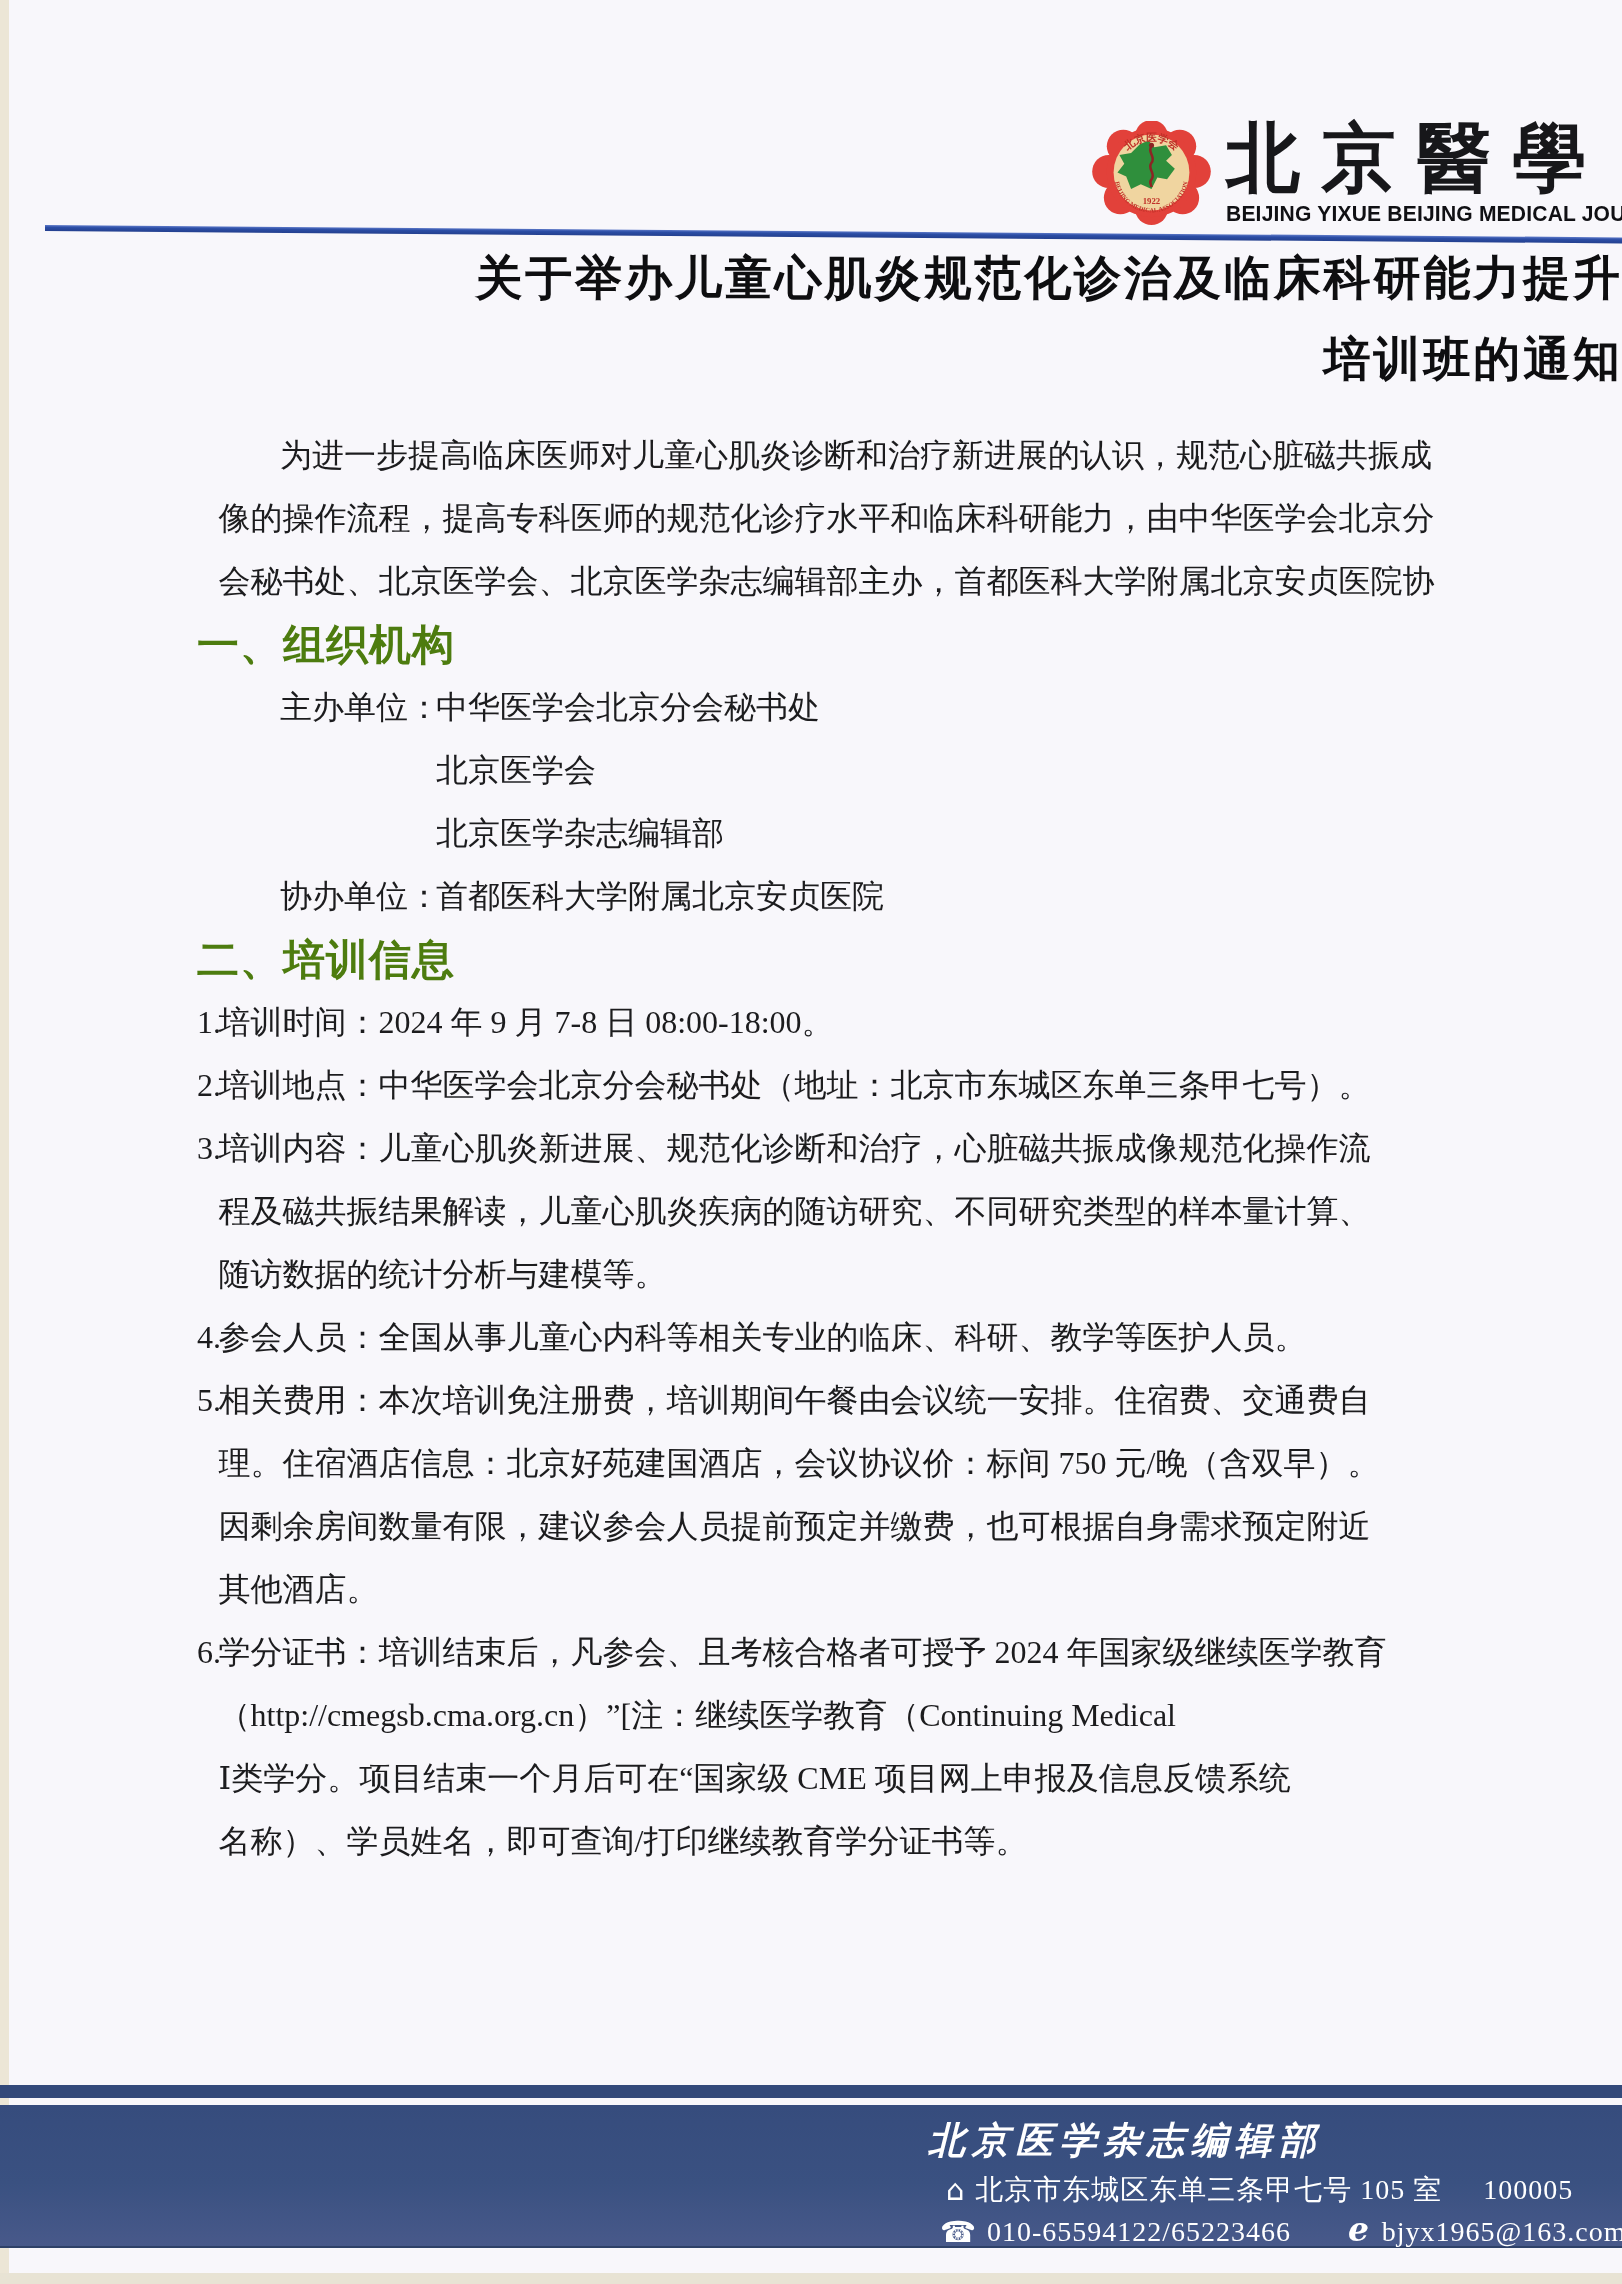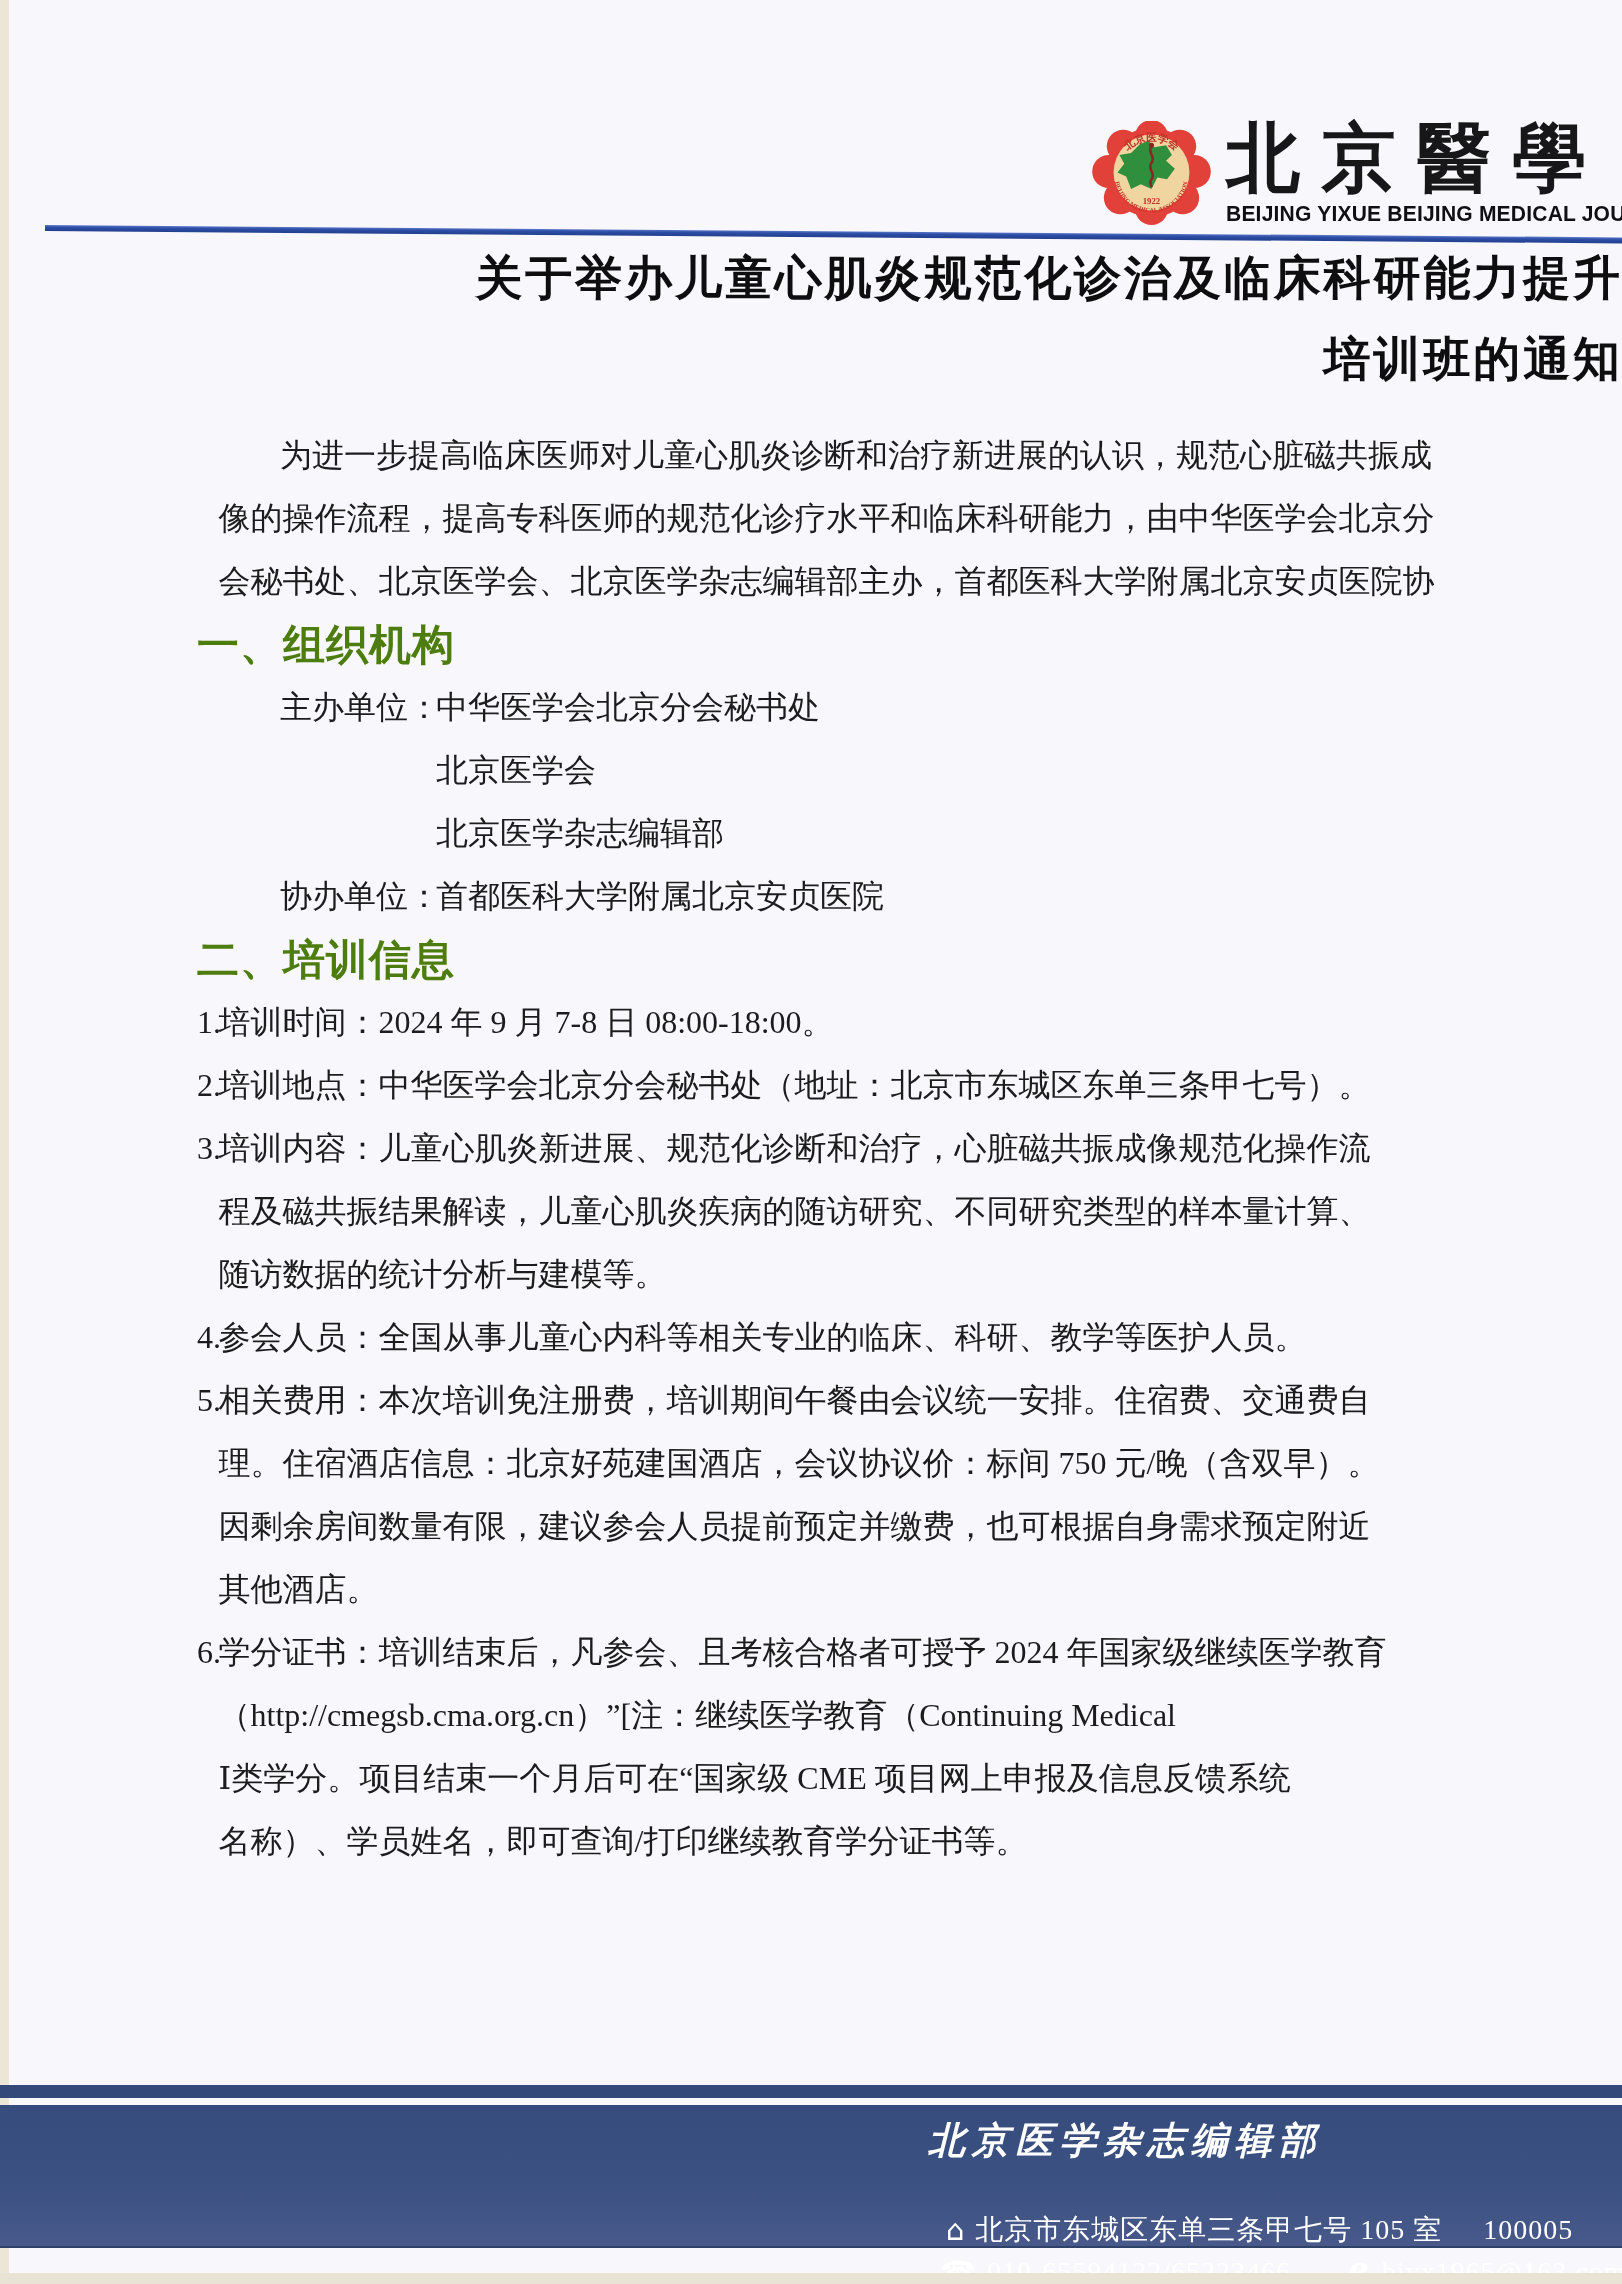--- a/index.html
+++ b/index.html
@@ -60,21 +60,21 @@
     background:linear-gradient(#364c7d,#3a5181 55%,#48598a);
     border-bottom:2px solid #2e4168;
   }
   .f-title{
     position:absolute;left:928px;top:2116px;color:#ffffff;
     font-family:"DejaVu Serif","Liberation Serif",serif;
     font-style:italic;font-weight:900;font-size:37px;letter-spacing:6.8px;white-space:nowrap;
   }
   .f-line{
     position:absolute;color:#ffffff;font-size:28px;letter-spacing:1px;
-    white-space:nowrap;line-height:33px;margin-top:40px;
+    white-space:nowrap;line-height:33px;
   }
   .f-addr{left:946px;top:2173px;}
   .f-tel{left:940px;top:2213px;width:741px;}
   .f-icon{font-family:"DejaVu Sans",sans-serif;font-size:29px;margin-right:9.8px;vertical-align:-1px;}
   .f-post{margin-left:41px;}
   .e-icon{
     display:inline-block;margin:0 11.7px 0 57px;
     font-family:"DejaVu Serif",serif;font-style:italic;font-weight:900;font-size:33px;
   }
 </style>

